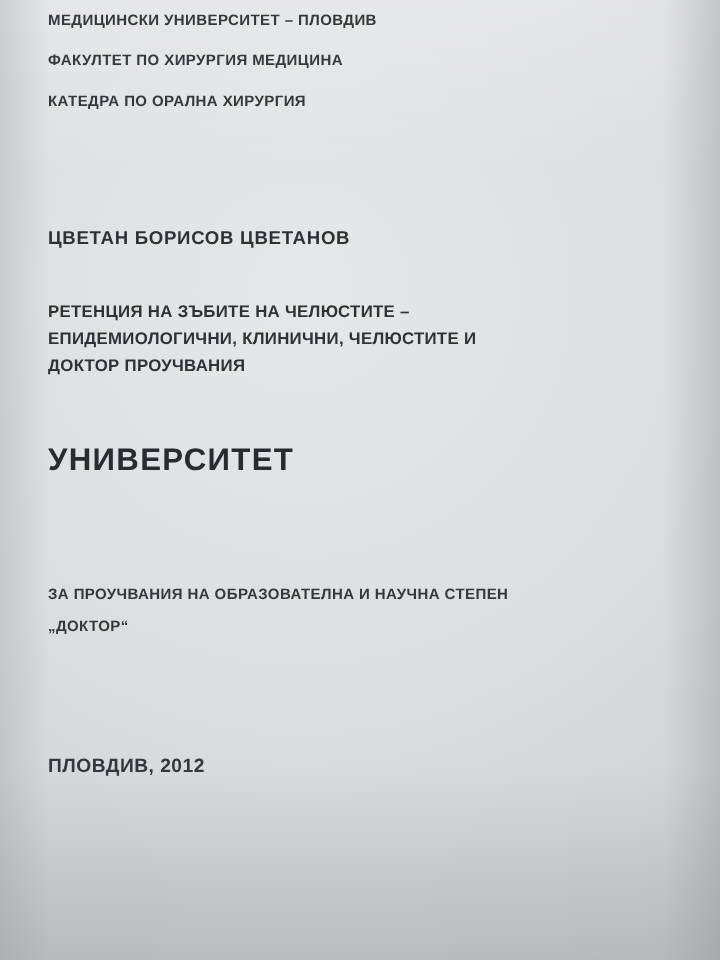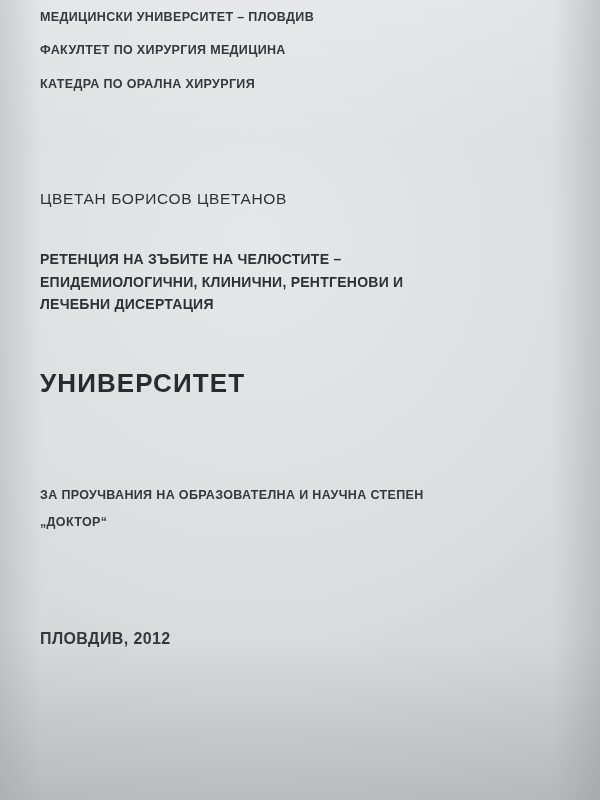--- a/index.html
+++ b/index.html
@@ -55,21 +55,21 @@
     color: #34383d;
     margin: 0 0 8px 0;
   }
   .header-line.l1 { padding-top: 4px; }
   .header-line.l2 { margin-top: 14px; }
   .header-line.l3 { margin-top: 14px; }
 
   .author {
     margin-top: 96px;
     font-size: 15.5px;
-    font-weight: normal;
+    font-weight: bold;
     letter-spacing: 0.6px;
     color: #2e3237;
   }
 
   .title {
     margin-top: 40px;
     font-size: 14px;
     font-weight: bold;
     letter-spacing: 0.25px;
     line-height: 1.62;
@@ -119,22 +119,22 @@
     <div class="header-block">
       <div class="header-line l1">МЕДИЦИНСКИ УНИВЕРСИТЕТ – ПЛОВДИВ</div>
       <div class="header-line l2">ФАКУЛТЕТ ПО ХИРУРГИЯ МЕДИЦИНА</div>
       <div class="header-line l3">КАТЕДРА ПО ОРАЛНА ХИРУРГИЯ</div>
     </div>
 
     <div class="author">ЦВЕТАН БОРИСОВ ЦВЕТАНОВ</div>
 
     <div class="title">
       <span class="tl">РЕТЕНЦИЯ НА ЗЪБИТЕ НА ЧЕЛЮСТИТЕ –</span>
-      <span class="tl">ЕПИДЕМИОЛОГИЧНИ, КЛИНИЧНИ, РЕНТГЕНОВИ И</span>
-      <span class="tl">ЛЕЧЕБНИ ДИСЕРТАЦИЯ</span>
+      <span class="tl">ЕПИДЕМИОЛОГИЧНИ, КЛИНИЧНИ, ЧЕЛЮСТИТЕ И</span>
+      <span class="tl">ДОКТОР ПРОУЧВАНИЯ</span>
     </div>
 
     <div class="doc-type">УНИВЕРСИТЕТ</div>
 
     <div class="degree">
       <span class="dl">ЗА ПРОУЧВАНИЯ НА ОБРАЗОВАТЕЛНА И НАУЧНА СТЕПЕН</span>
       <span class="dl dl2">„ДОКТОР“</span>
     </div>
 
     <div class="place-year">ПЛОВДИВ, 2012</div>

